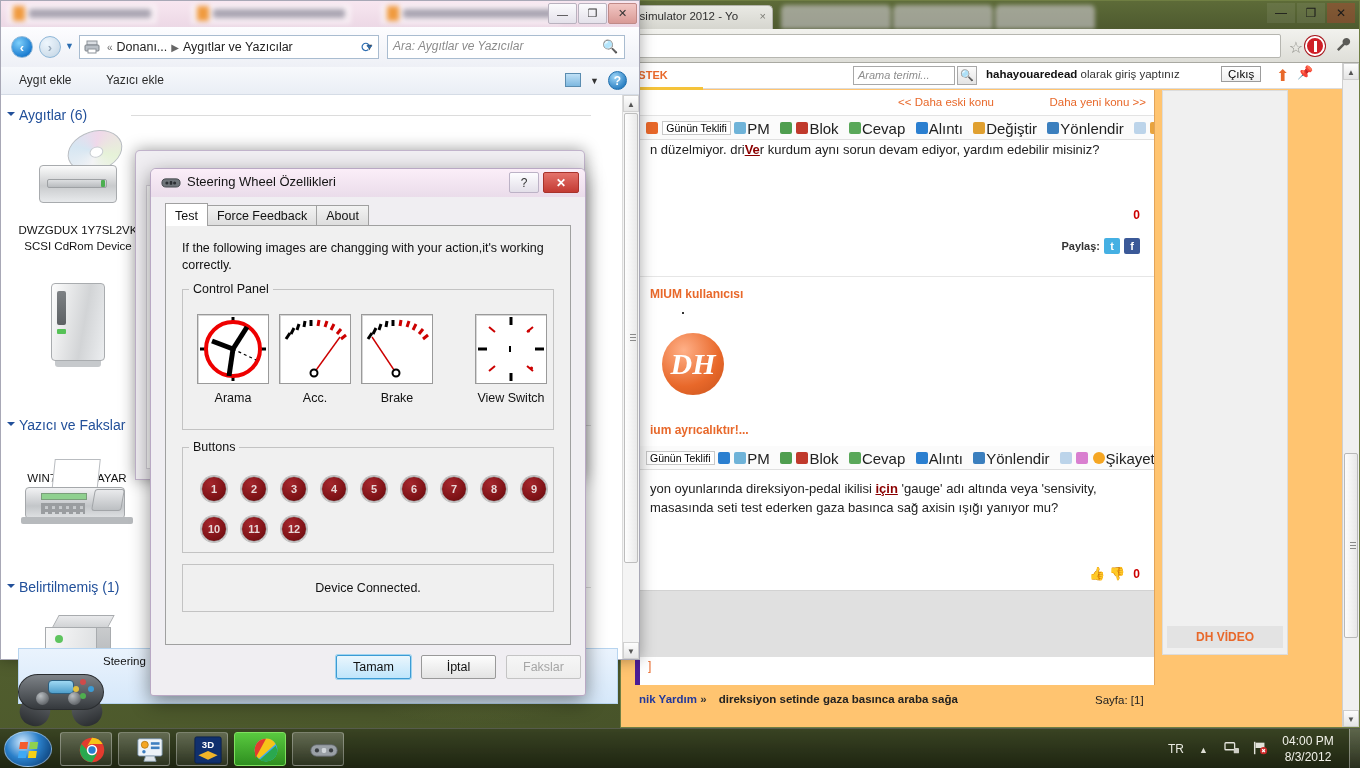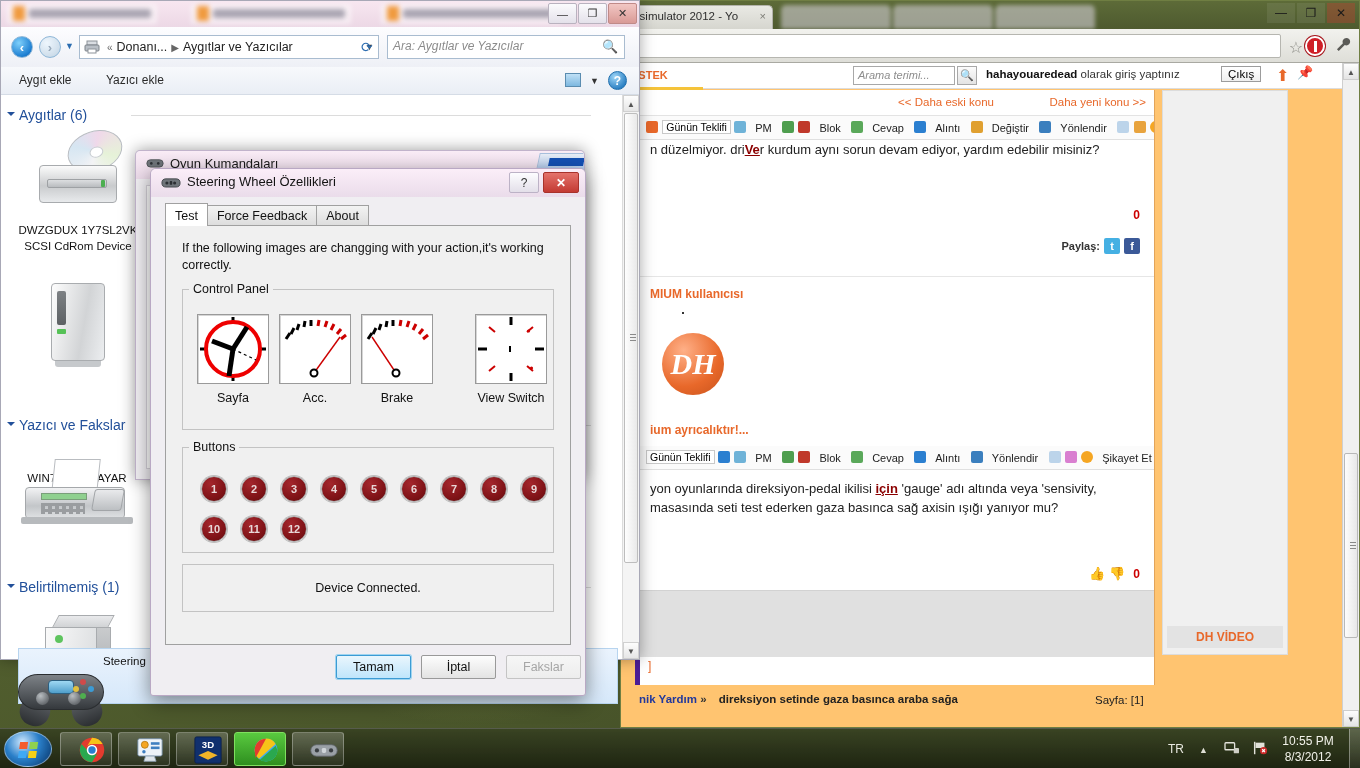--- a/index.html
+++ b/index.html
@@ -104,21 +104,21 @@
   #content-col{
     position:absolute; left:14px; top:27px; right:187px; bottom:42px;
     background:#fff; border-left:5px solid #4c1d95; border-right:1px solid #e2a45a;
   }
   #navline{ position:absolute; left:0; top:0; right:0; height:26px; border-bottom:1px solid #e3e3e3; }
   #nav-old{ position:absolute; right:160px; top:6px; color:#e8682a; font-size:11.5px; }
   #nav-new{ position:absolute; right:8px; top:6px; color:#e8682a; font-size:11.5px; }
 
   .toolbar{ position:absolute; left:0; right:0; height:24px; background:#fbfbfb;
     border-bottom:1px solid #e0e0e0; white-space:nowrap; overflow:hidden; }
-  .tb-item{ display:inline-block; font-size:11px; color:#222; margin-right:7px; vertical-align:middle;padding-left:8px; }
+  .tb-item{ display:inline-block; font-size:15px; color:#222; margin-right:7px; vertical-align:middle; }
   .tb-chip{ display:inline-block; font-size:10.5px; background:#fff; border:1px solid #c9c9c9; padding:0 3px; }
   .gi{ display:inline-block; width:12px; height:12px; vertical-align:-2px; margin-right:1px; border-radius:2px; }
 
   #post1-text{ position:absolute; left:10px; top:52px; right:10px; font-size:13px; color:#222; }
   #post1-text u{ color:#8b0000; font-weight:bold; }
   #vote1{ position:absolute; right:14px; top:118px; color:#cc0000; font-weight:bold; font-size:12px; }
   #share-lbl{ position:absolute; right:54px; top:150px; font-size:11px; font-weight:bold; color:#333; }
   .share-sq{ position:absolute; top:148px; width:16px; height:16px; border-radius:2px; }
   #share-tw{ right:34px; background:#45b0e3; }
   #share-fb{ right:14px; background:#3b5998; }
@@ -634,32 +634,20 @@
   <div class="gp-screen"></div>
   <div class="gp-stick" style="left:18px;top:32px"></div>
   <div class="gp-stick" style="left:50px;top:32px"></div>
   <div class="gp-dot" style="left:62px;top:19px;background:#d04a4a"></div>
   <div class="gp-dot" style="left:70px;top:26px;background:#3c9bd4"></div>
   <div class="gp-dot" style="left:55px;top:26px;background:#e0c040"></div>
   <div class="gp-dot" style="left:62px;top:33px;background:#4fae4f"></div>
 </div>
 
 <div class="win-frame" id="gc-window">
-  <div id="gc-title">
-    <span class="icon">
-      <svg width="18" height="14" viewBox="0 0 22 16">
-          <rect x="1" y="4" width="20" height="9" rx="4.5" fill="#6f757a" stroke="#4a4e52"></rect>
-          <circle cx="6.5" cy="8.5" r="1.6" fill="#2f3337"></circle>
-          <circle cx="15" cy="8.5" r="1.6" fill="#2f3337"></circle>
-        </svg>
-    </span>
-    <span class="txt">Oyun Kumandaları</span>
-    <span id="gc-x">✕</span>
-    <span id="gc-blue"></span>
-  </div>
   <div id="gc-inner"></div>
 </div>
 
 <div class="win-frame" id="dlg">
 
   <div id="dlg-title">
     <span id="dlg-icon">
       <svg width="20" height="15" viewBox="0 0 22 16">
           <rect x="1" y="4" width="20" height="9" rx="4.5" fill="#6f757a" stroke="#41454a"></rect>
           <circle cx="6.5" cy="8.5" r="1.7" fill="#2b2f33"></circle>
@@ -692,21 +680,21 @@
             <line x1="35" y1="59" x2="35" y2="66" stroke="#000" stroke-width="3"></line>
             <line x1="2" y1="34" x2="9" y2="34" stroke="#000" stroke-width="3"></line>
             <line x1="61" y1="34" x2="68" y2="34" stroke="#000" stroke-width="3"></line>
             <circle cx="35" cy="34" r="27" fill="none" stroke="#ee0000" stroke-width="4"></circle>
             <line x1="35" y1="34" x2="49" y2="12" stroke="#000" stroke-width="5"></line>
             <line x1="35" y1="34" x2="14" y2="26" stroke="#000" stroke-width="5"></line>
             <line x1="35" y1="34" x2="31" y2="61" stroke="#000" stroke-width="5"></line>
             <line x1="35" y1="34" x2="58" y2="45" stroke="#000" stroke-width="1.2" stroke-dasharray="3,3"></line>
           </svg>
         </div>
-        <div class="gauge-cap">Sayfa</div>
+        <div class="gauge-cap">Arama</div>
       </div>
 
       <div class="gauge-cell" style="left:96px; top:18px;">
         <div class="gauge-box">
           <svg width="70" height="68" viewBox="0 0 70 68">
             <g stroke-width="3">
               <line x1="6" y1="24" x2="10" y2="18" stroke="#000"></line>
               <line x1="11" y1="19" x2="14" y2="13" stroke="#000"></line>
               <line x1="17" y1="15" x2="19" y2="9" stroke="#000"></line>
               <line x1="24" y1="12" x2="25" y2="6" stroke="#000"></line>
@@ -860,18 +848,18 @@
     </div>
     <div id="tray-flag">
       <svg width="16" height="16" viewBox="0 0 18 18">
           <path d="M3 2v14" stroke="#e2e2da" stroke-width="1.6"></path>
           <path d="M4 3h10v6H4z" fill="#e2e2da"></path>
           <circle cx="13" cy="12" r="4" fill="#cc2a2a"></circle>
           <path d="M11.4 10.4l3.2 3.2M14.6 10.4l-3.2 3.2" stroke="#fff" stroke-width="1.3"></path>
         </svg>
     </div>
     <div id="tray-time">
-      <div>10:55 PM</div>
+      <div>04:00 PM</div>
       <div>8/3/2012</div>
     </div>
     <div id="showdesk"></div>
   </div>
 </div>
 
 </body></html>

